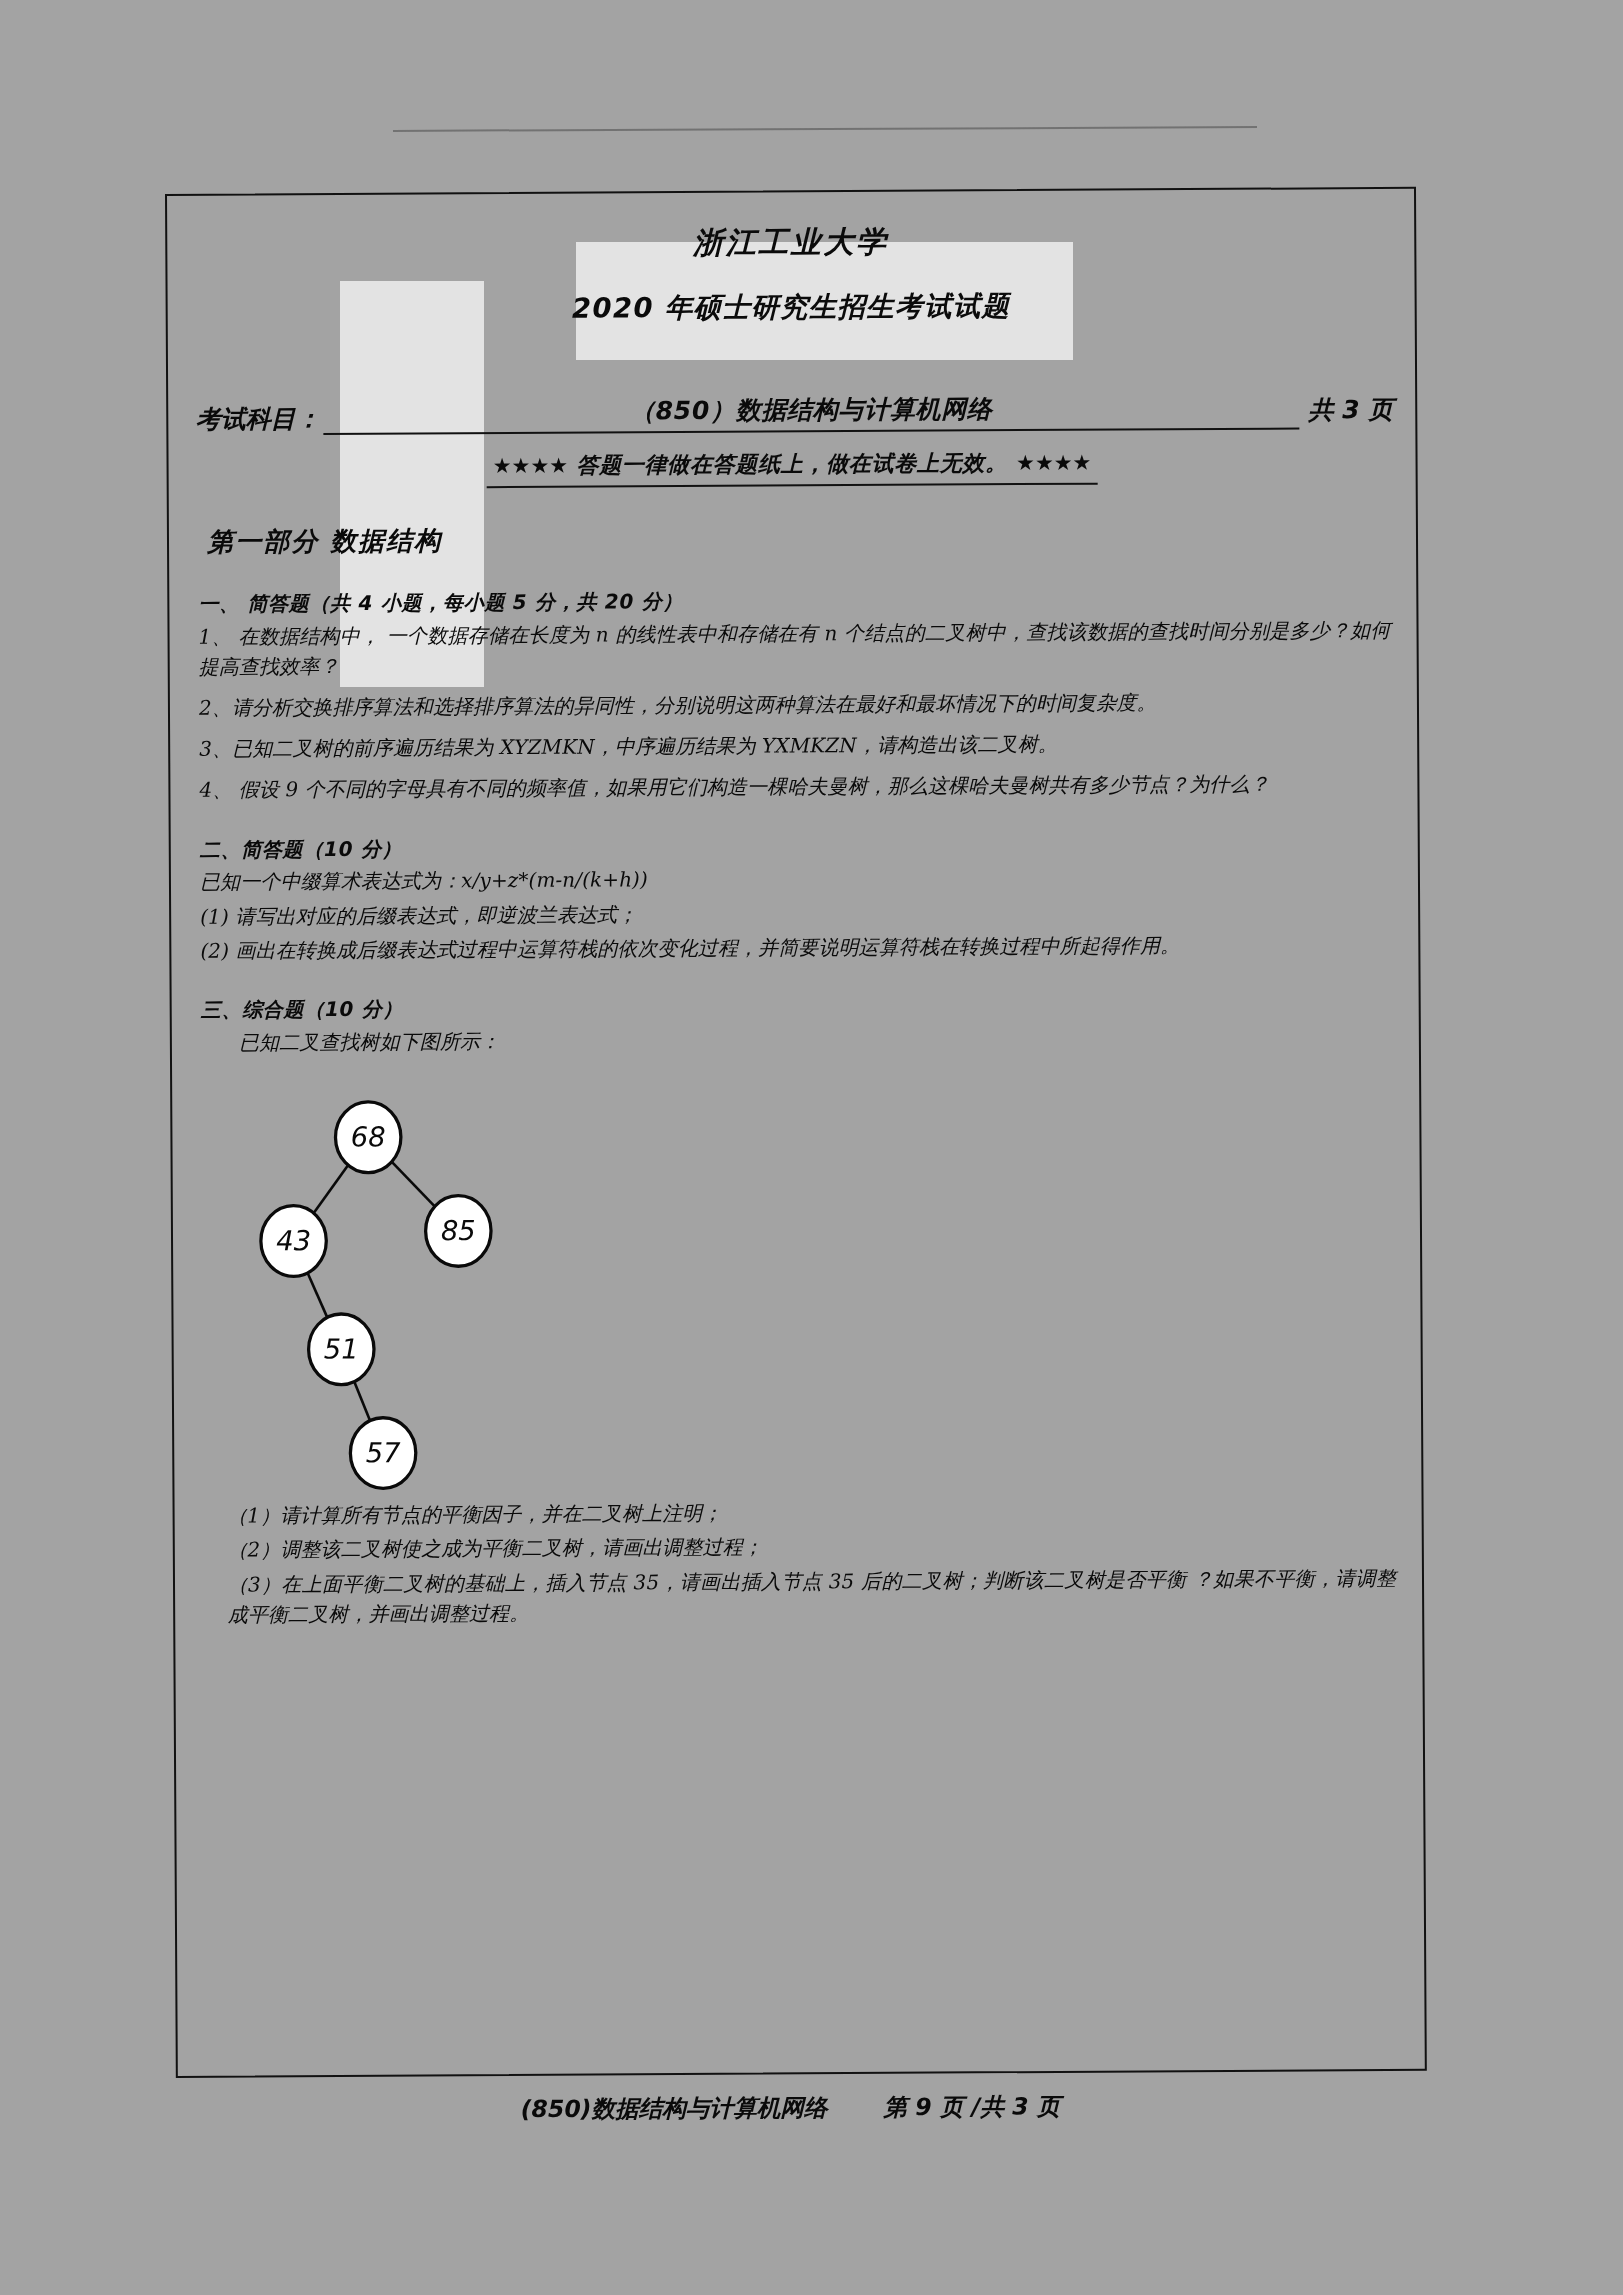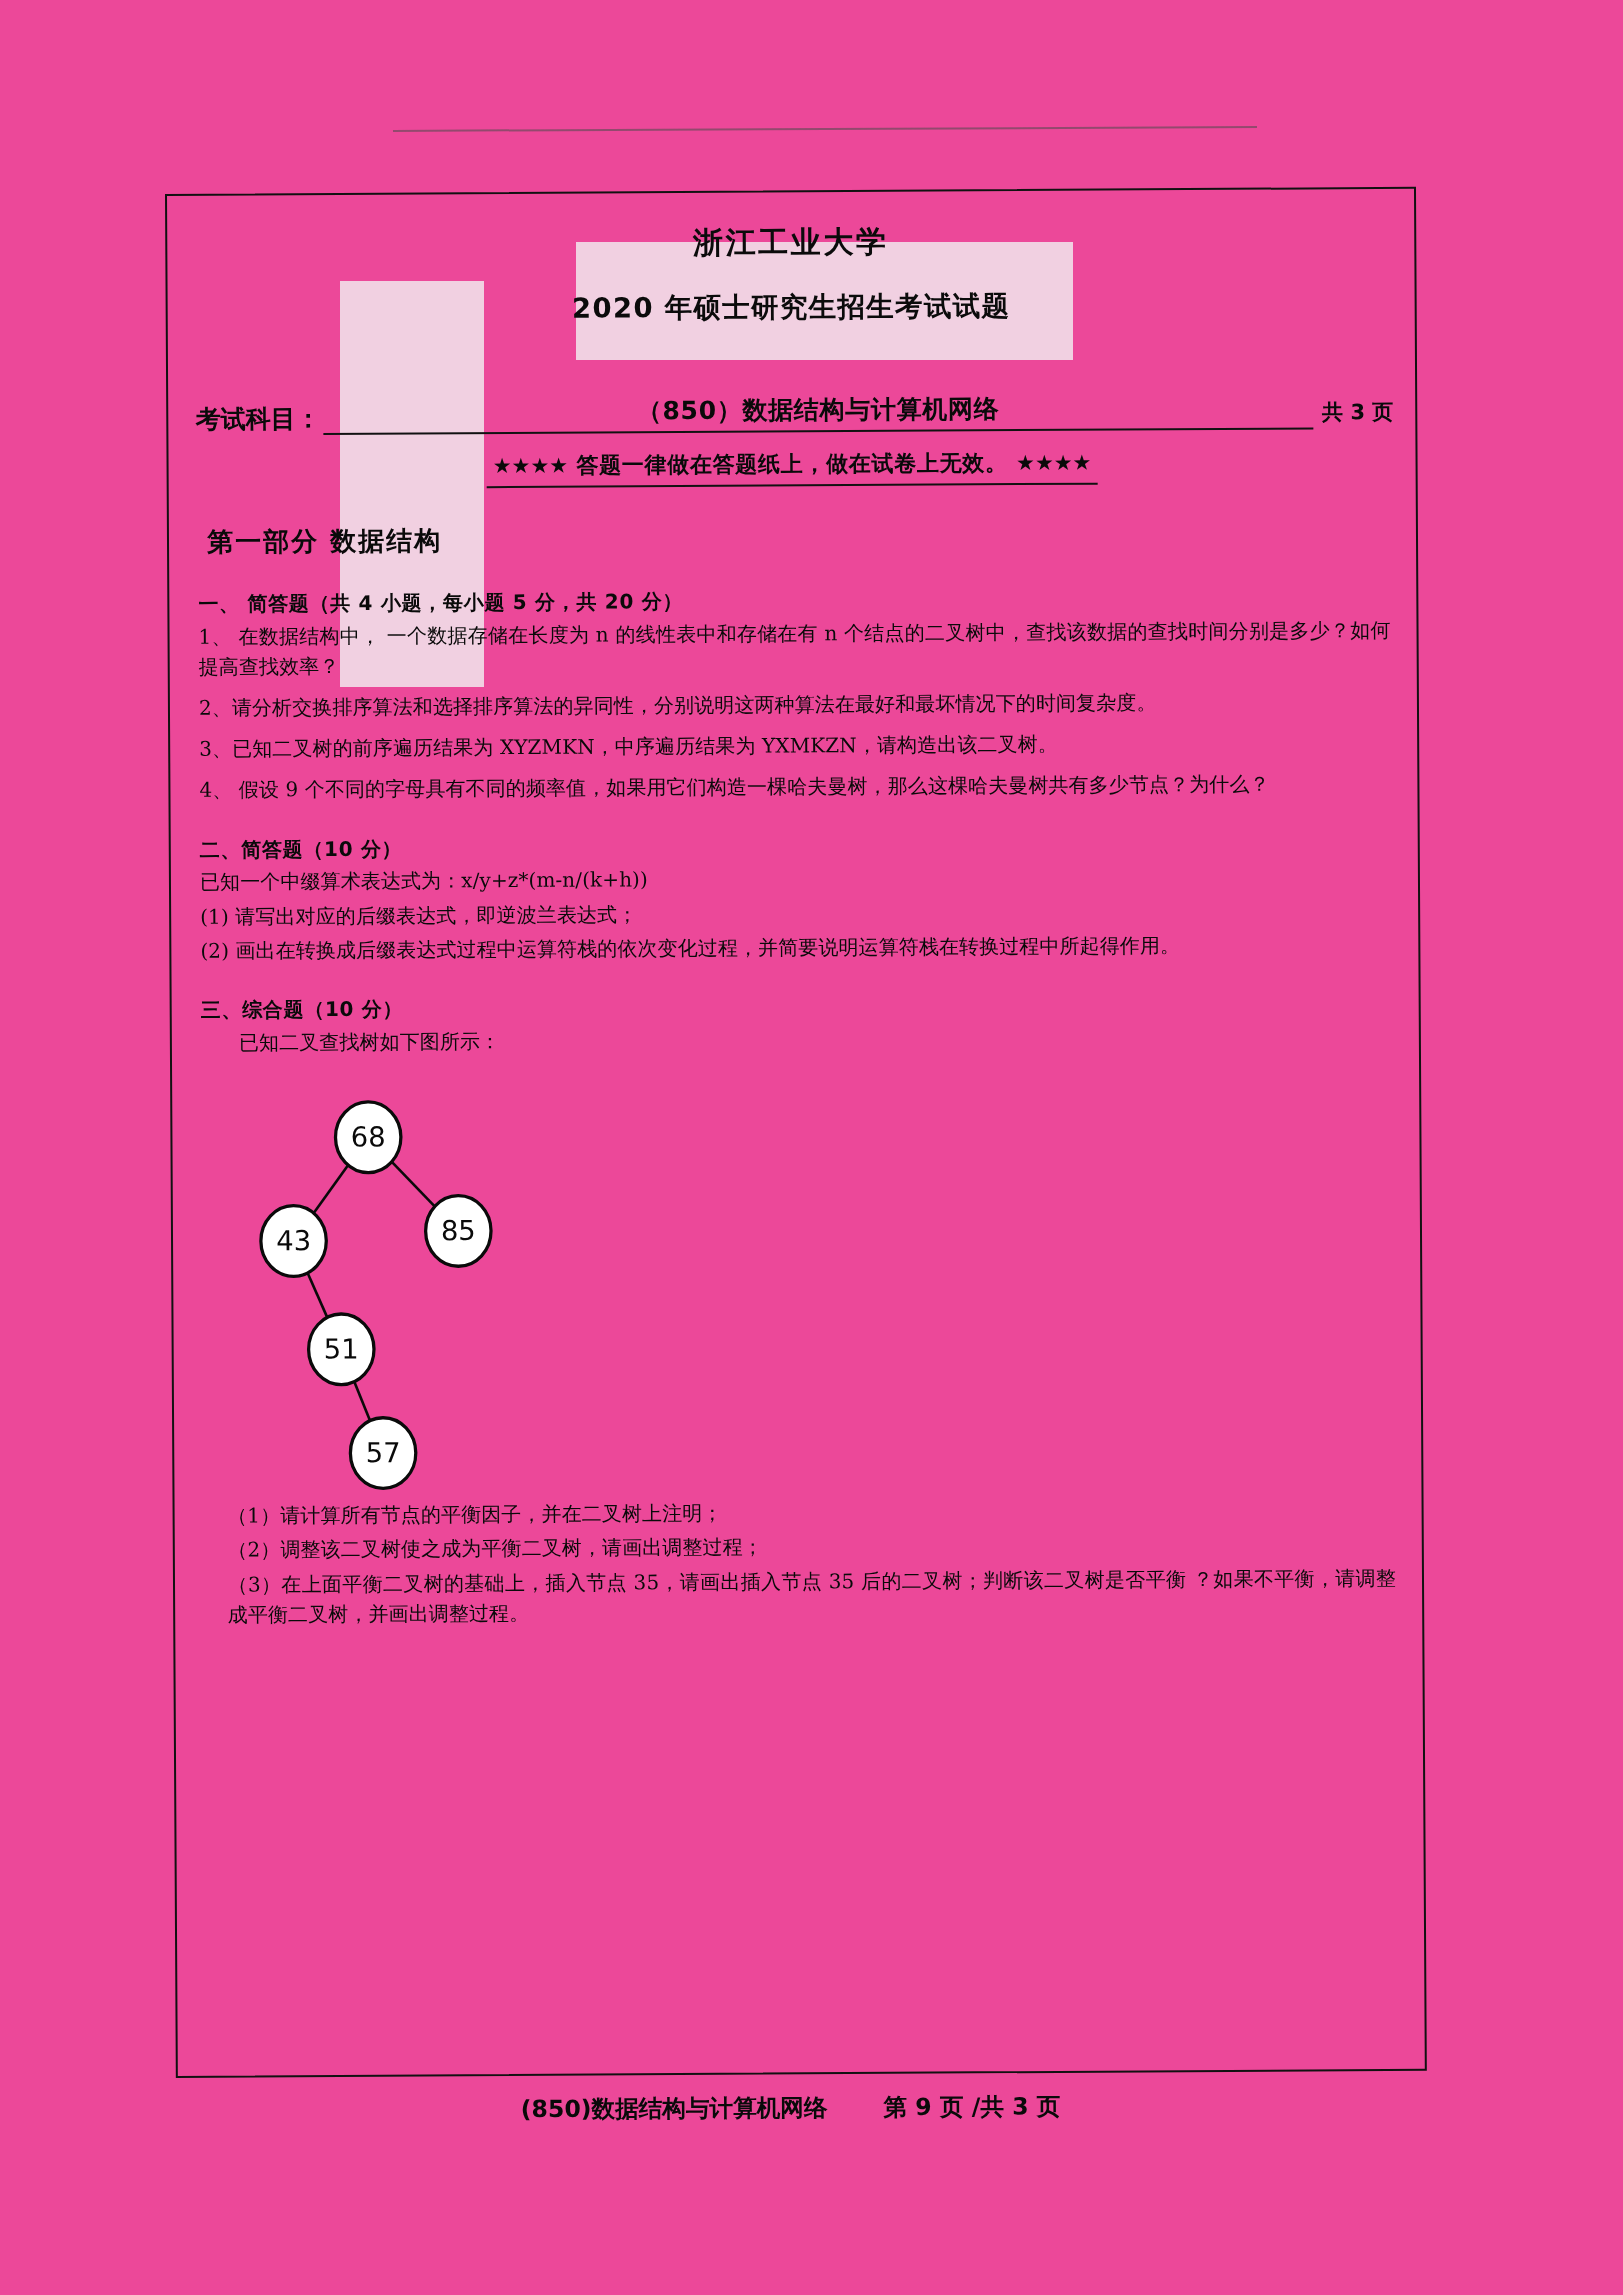--- a/index.html
+++ b/index.html
@@ -13,21 +13,22 @@
     position: relative;
     font-family: "DejaVu Serif", "Liberation Serif", serif;
     color: #0a0a0a;
     overflow: hidden;
   }
 
   
   #scan-page {
     position: absolute;
     inset: 0;
-    background: #ec4899;
+    background: #a3a3a3;
+    font-style: italic;
   }
   .scan-edge-top {
     position: absolute;
     left: 393px;
     top: 128px;
     width: 864px;
     height: 2px;
     background: #4a4a4a;
     opacity: .55;
     transform: rotate(-0.25deg);
@@ -93,21 +94,21 @@
     text-align: center;
     padding-bottom: 3.9px;
     margin: 0 9.2px 0 2.6px;
   }
   .subject-value {
     font-size: 25px;
     letter-spacing: 0.7px;
   }
   .pages-note {
     white-space: nowrap;
-    font-size: 21px;
+    font-size: 25px;
     padding-bottom: 2.6px;
   }
 
   
   .notice-row {
     margin-top: 17px;
     text-align: center;
     padding: 0 26px;
   }
   .notice-inner {

